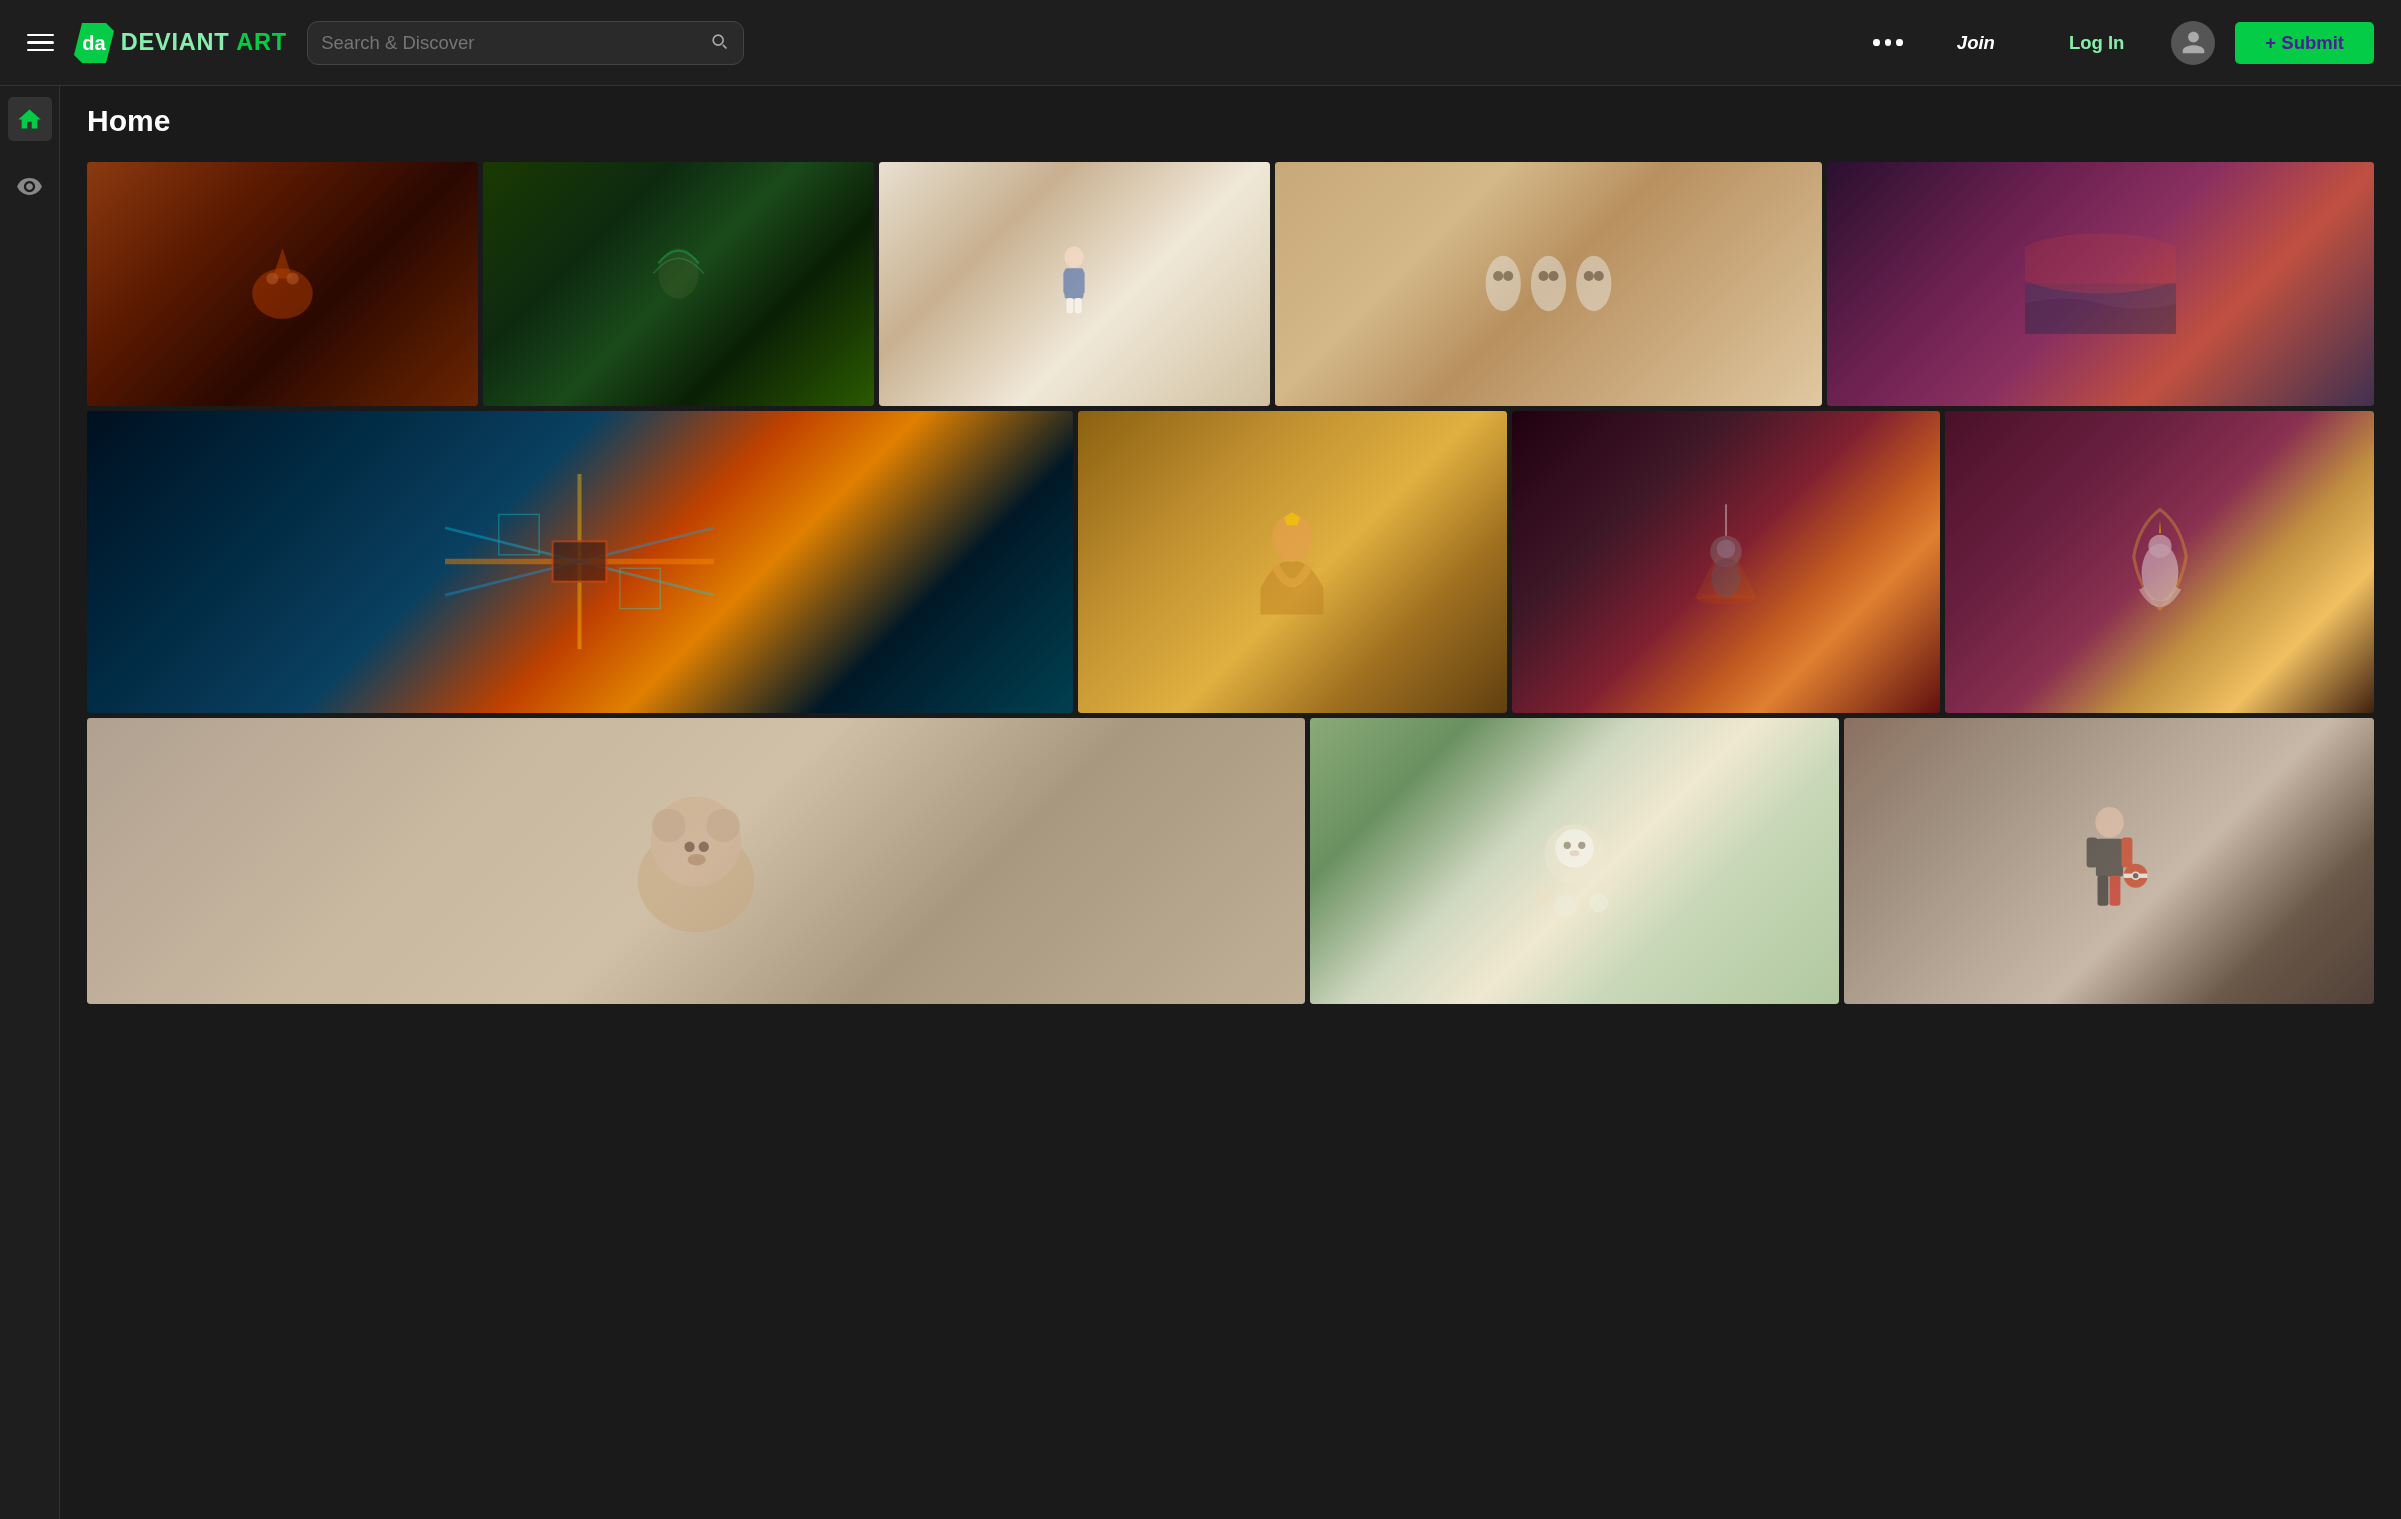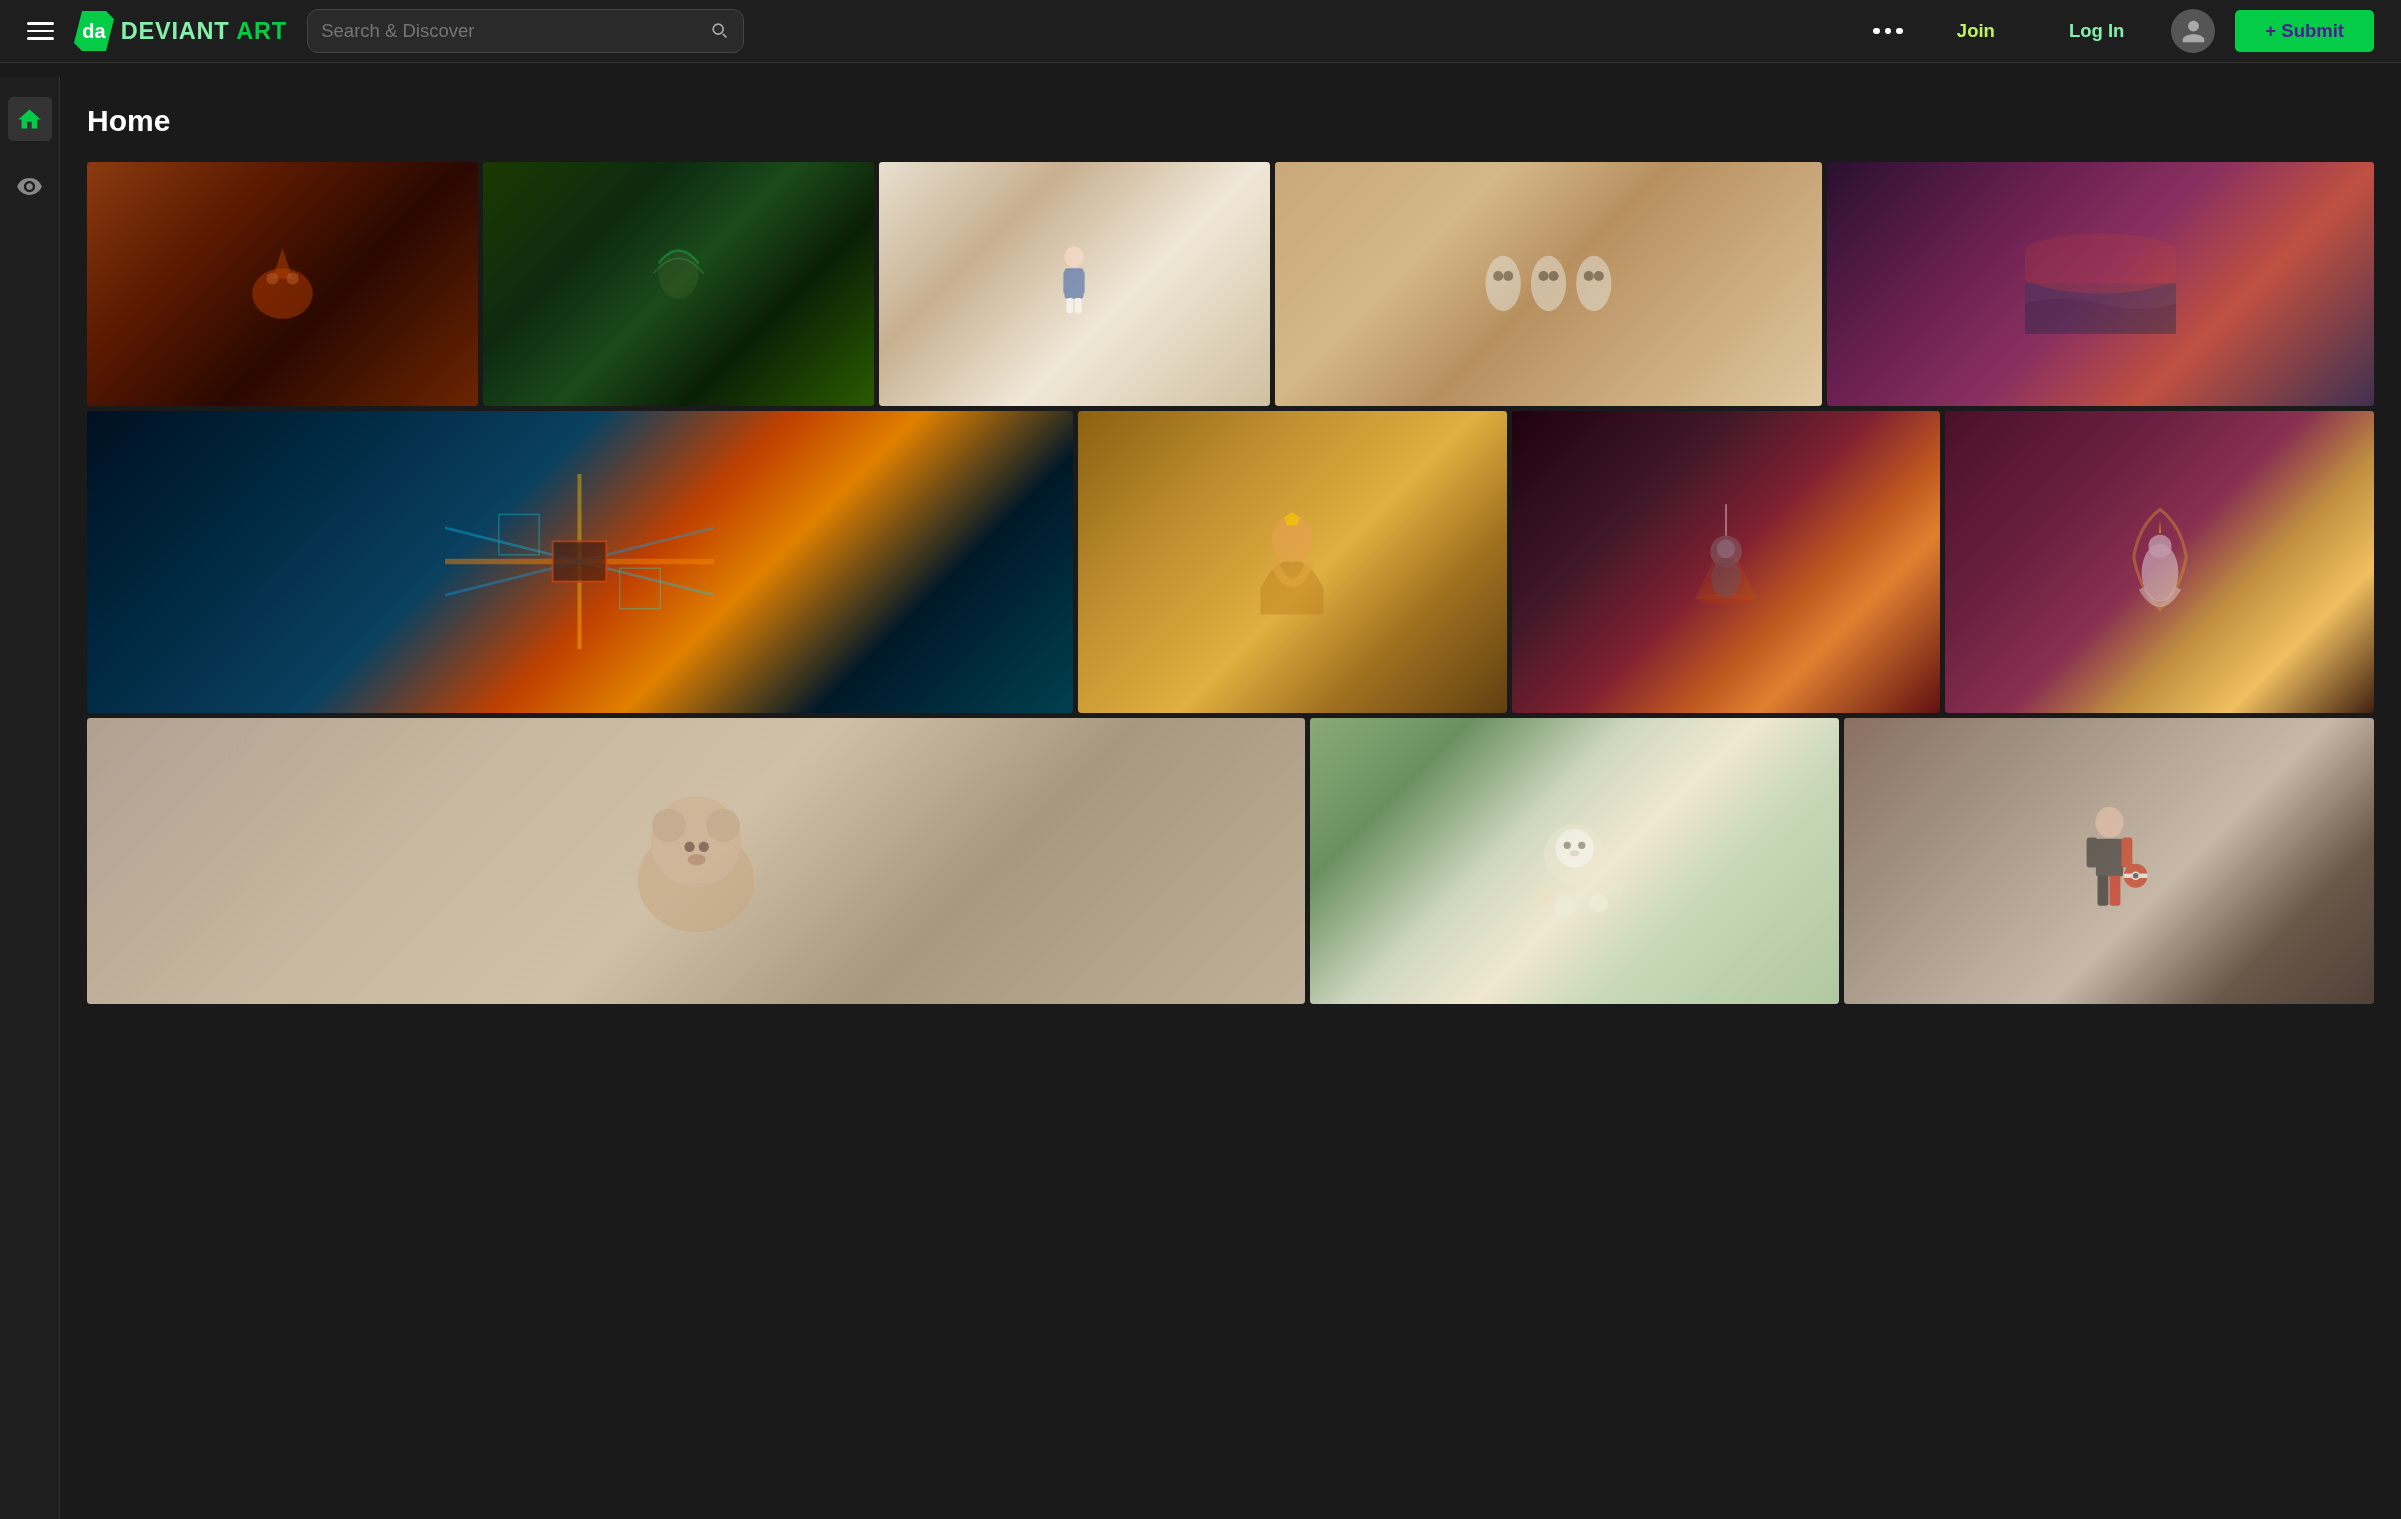--- a/index.html
+++ b/index.html
@@ -8,21 +8,21 @@
       font-family: Arial, sans-serif;
       color: #fff;
       width: 2401px;
       min-height: 1519px;
       overflow-x: hidden;
     }
 
     
     .topnav {
       background: #1e1e1e;
-      height: 63px;
+      height: 86px;
       display: flex;
       align-items: center;
       padding: 0 27px;
       gap: 20px;
       border-bottom: 0.8px solid #333;
       position: fixed;
       top: 0; left: 0; right: 0;
       z-index: 100;
     }
     .hamburger-icon {
@@ -56,21 +56,21 @@
       width: 6.7px; height: 6.7px; border-radius: 50%; background: #fff;
     }
     .nav-btn {
       padding: 10px 27px;
       border-radius: 5px;
       font-size: 18.5px;
       cursor: pointer;
       border: none;
     }
     .btn-join {
-      background: transparent; color: #bef264; font-weight: bold;
+      background: transparent; color: #ffffff; font-weight: bold; font-style: italic;
     }
     .btn-login {
       background: transparent; color: #86efac; font-weight: bold;
     }
     .avatar-icon {
       width: 44px; height: 44px; border-radius: 50%; background: #555;
       display: flex; align-items: center; justify-content: center; cursor: pointer;
     }
     .avatar-icon svg { width: 27px; height: 27px; fill: #aaa; }
     .btn-submit {

